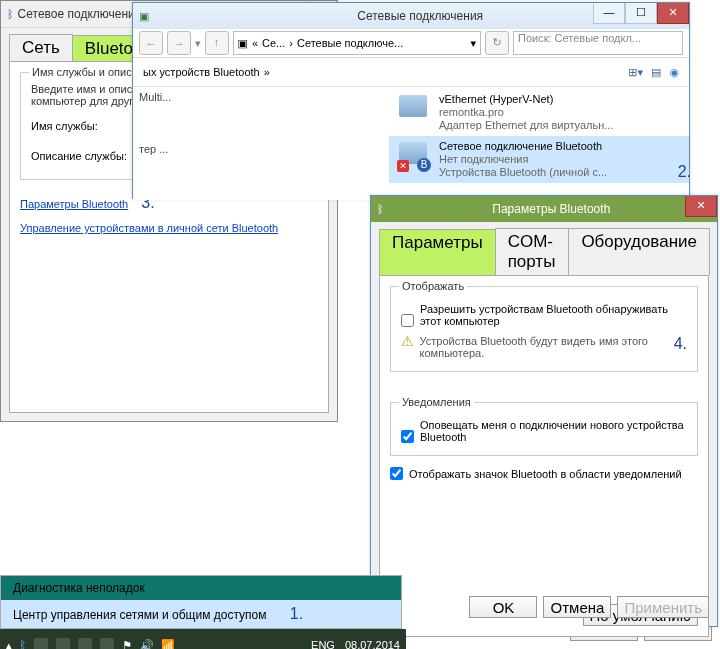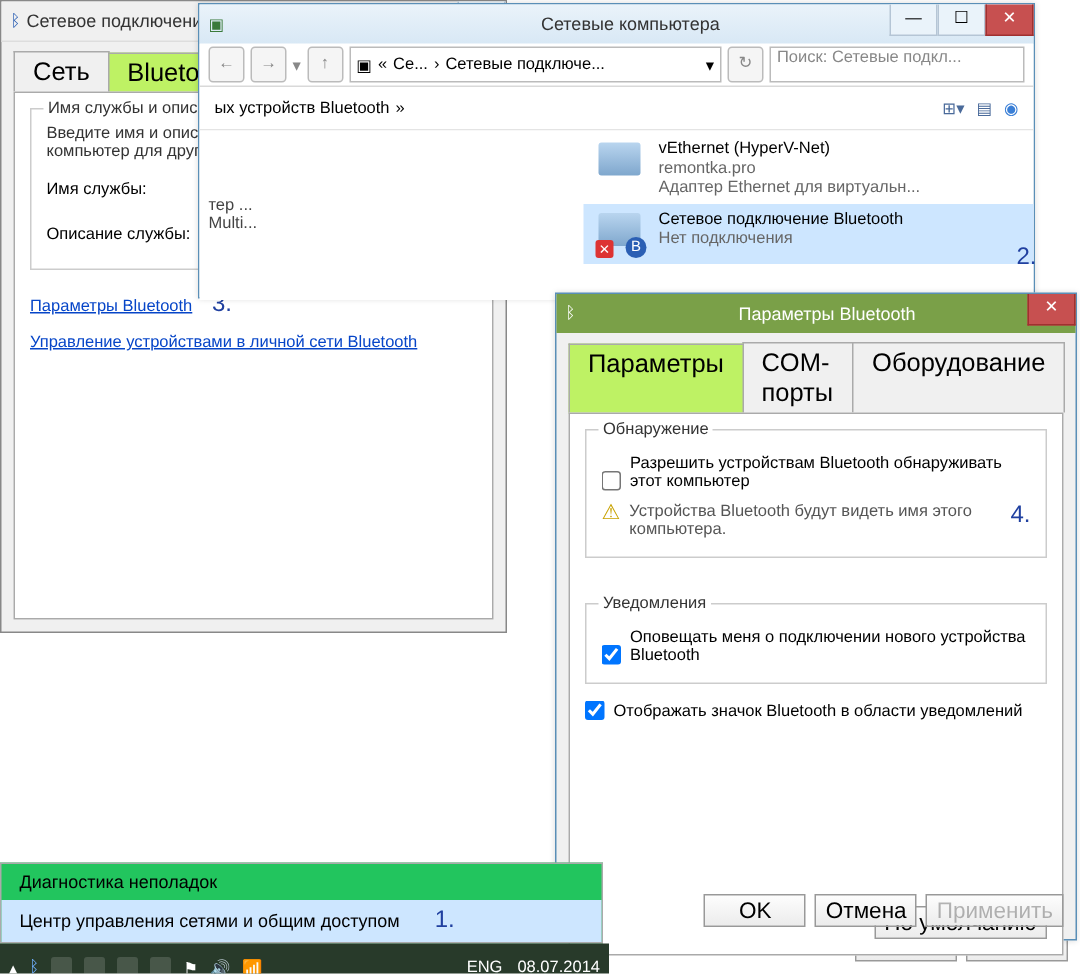--- a/index.html
+++ b/index.html
@@ -48,35 +48,35 @@
   
   #btwin{left:370px;top:195px;width:346px;height:430px;z-index:3;background:#f0f0f0;border:1px solid #5a8fb7}
   #btwin .tabpage{height:340px}
   .chk{display:flex;gap:6px;align-items:flex-end;font-size:11px;margin-top:6px}
   .chk input{margin:1px 0 0 0}
   .warn{display:flex;gap:6px;margin-top:8px;font-size:11px;color:#555}
   .warnicon{color:#c8a200;font-size:14px;line-height:12px}
   .num{position:absolute;color:#2040a0;font-size:16px;font-family:Arial}
   
   #taskbar{position:absolute;left:0;bottom:0;width:406px;height:74px;z-index:4}
-  .ctxmenu{background:#22c55e;border:1px solid #aaa;width:400px}
+  .ctxmenu{background:#0f766e;border:1px solid #aaa;width:400px}
   .ctxitem{padding:5px 12px;font-size:12px;cursor:pointer}
   .ctxitem.sel{background:#cde6ff}
   .tb{height:32px;background:#283a2a;display:flex;align-items:center;padding:0 6px;gap:8px;color:#fff;font-size:11px;position:relative}
   .tbi{width:14px;height:14px;background:rgba(255,255,255,.15);border-radius:2px}
   .tbright{margin-left:auto;display:flex;align-items:center;gap:10px}
   .cursor{position:absolute;left:272px;bottom:-4px;font-size:18px;color:#3b2a7a;transform:rotate(-15deg)}
 </style>
 </head>
 <body>
 
 <div id="netwin" class="win">
   <div class="titlebar">
     <span style="color:#3a7a3a;margin-right:6px">▣</span>
-    <span class="ttl" style="margin:0 auto">Сетевые компьютера</span>
+    <span class="ttl" style="margin:0 auto">Сетевые подключения</span>
     <div class="wbtns">
       <div class="wbtn">—</div>
       <div class="wbtn">☐</div>
       <div class="wbtn close">✕</div>
     </div>
   </div>
   <div class="toolbar">
     <div class="navbtn">←</div>
     <div class="navbtn">→</div>
     <span style="color:#888">▾</span>
@@ -100,22 +100,22 @@
       <span>»</span>
     </div>
     <div style="display:flex;gap:8px;color:#4a6a9a">
       <span>⊞▾</span>
       <span>▤</span>
       <span style="color:#3a7fd6">◉</span>
     </div>
   </div>
   <div class="netbody">
     <div class="leftcol">
+      <div>Multi...</div>
       <div style="margin-top:40px">тер ...</div>
-      <div>Multi...</div>
     </div>
     <div class="rightcol">
       <div class="nitem">
         <div class="nicon">
             <div class="dev"></div>
           </div>
         <div class="ntext">
           <div class="l1">vEthernet (HyperV-Net)</div>
           <div class="l2">remontka.pro</div>
           <div class="l3">Адаптер Ethernet для виртуальн...</div>
@@ -123,20 +123,21 @@
       </div>
       <div class="nitem sel">
         <div class="nicon">
           <div class="dev"></div>
           <div class="redx">✕</div>
           <div class="bticon">B</div>
         </div>
         <div class="ntext">
           <div class="l1">Сетевое подключение Bluetooth</div>
           <div class="l2">Нет подключения</div>
+          <div class="l3">Устройства Bluetooth (личной с...</div>
         </div>
       </div>
     </div>
   </div>
   <span class="num" style="right:-2px;top:160px">2.</span>
 </div>
 
 <div id="propwin">
   <div class="titlebar">
     <span style="color:#2b5fb4;margin-right:4px">ᛒ</span>
@@ -184,21 +185,21 @@
         <div class="wbtn close">✕</div>
       </div>
   </div>
   <div class="tabs">
     <div class="tab act">Параметры</div>
     <div class="tab">COM-порты</div>
     <div class="tab">Оборудование</div>
   </div>
   <div class="tabpage">
     <div class="grp">
-      <div class="glabel">Обнаружение</div>
+      <div class="glabel">Отображать</div>
       <label class="chk">
         <input type="checkbox" style="">
         <span>Разрешить устройствам Bluetooth обнаруживать этот компьютер</span>
       </label>
       <div class="warn">
         <span class="warnicon">⚠</span>
         <span>Устройства Bluetooth будут видеть имя этого компьютера.</span>
         <span class="num" style="position:static;margin-left:4px">4.</span>
       </div>
     </div>

